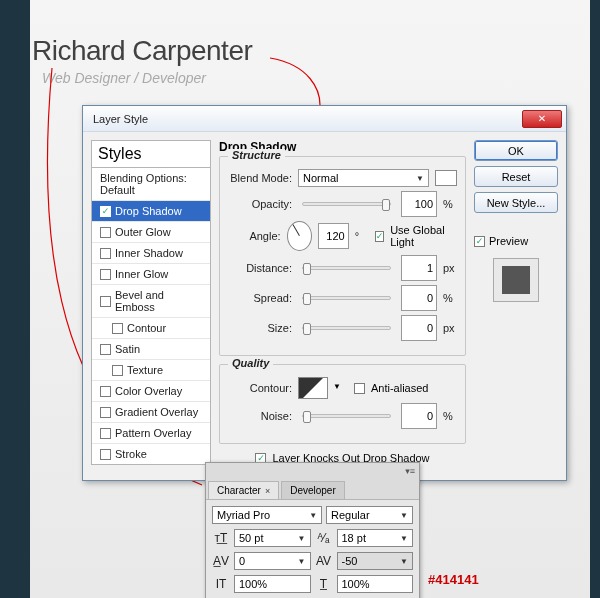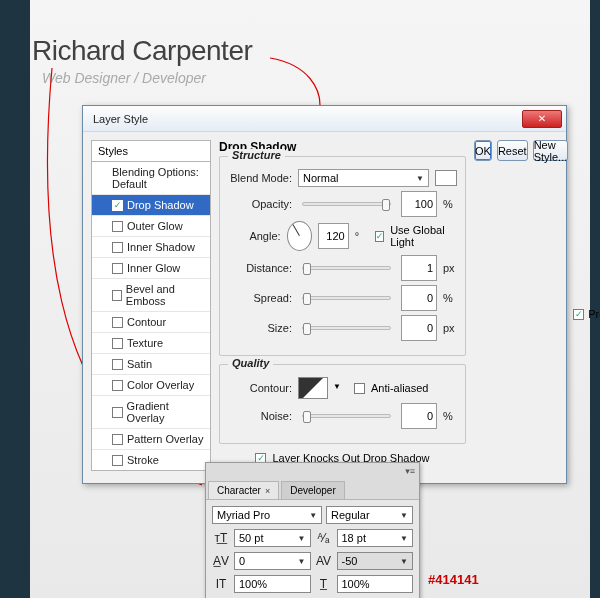--- a/index.html
+++ b/index.html
@@ -9,23 +9,23 @@
   .title-sub { font-family: "Myriad Pro", Arial, sans-serif; font-size: 14px; color: #a9a9a9; font-style: italic; position: absolute; left: 42px; top: 70px; }
   svg.arrows { position: absolute; left: 0; top: 0; pointer-events: none; }
 
   
   .ls-dialog { position: absolute; left: 82px; top: 105px; width: 485px; background: #f0f0f0; border: 1px solid #6a8aa8; box-shadow: 2px 2px 6px rgba(0,0,0,0.3); }
   .ls-titlebar { height: 26px; background: linear-gradient(#fdfdfd,#e4ecf5); border-bottom: 1px solid #cfd8e2; display: flex; align-items: center; padding: 0 4px; }
   .ls-title { padding-left: 6px; color: #222; }
   .ls-close { margin-left: auto; width: 40px; height: 18px; background: linear-gradient(#e77,#c22); border: 1px solid #a02020; border-radius: 2px; display: flex; align-items: center; justify-content: center; color: #fff; font-size: 10px; }
   .ls-body { padding: 8px 8px 12px 8px; display: flex; gap: 8px; }
   .styles-col { width: 120px; }
-  .styles-head { background: #fff; border: 1px solid #b5b5b5; border-bottom: none; padding: 4px 6px; font-size: 11px; }
+  .styles-head { background: #fff; border: 1px solid #b5b5b5; border-bottom: none; padding: 4px 6px; font-size: 16px; }
   .styles-list { border: 1px solid #b5b5b5; background: #fff; }
-  .styles-list .row { padding: 4px 4px 4px 20px; border-bottom: 1px solid #e6e6e6; display: flex; align-items: center; gap: 4px; font-size: 11px; color: #222; }
+  .styles-list .row { padding: 4px 4px 4px 8px; border-bottom: 1px solid #e6e6e6; display: flex; align-items: center; gap: 4px; font-size: 11px; color: #222; }
   .styles-list .row:last-child { border-bottom: none; }
   .styles-list .selected { background: #316ac5; color: #fff; }
   .styles-list .indent { padding-left: 20px; }
   .cb { width: 11px; height: 11px; border: 1px solid #7a7a7a; background: #fff; display: inline-flex; align-items: center; justify-content: center; font-size: 9px; color: #2a6; line-height: 1; }
   .cb.checked::before { content: "✓"; }
   .cb.sel-checked { border-color: #fff; }
 
   .middle-col { flex: 1; }
   .section-title { font-weight: bold; font-size: 12px; margin-bottom: 2px; }
   .group { border: 1px solid #c7c7c7; border-radius: 2px; padding: 8px 8px 10px 8px; margin-bottom: 8px; background: #f0f0f0; position: relative; }
@@ -37,21 +37,21 @@
   .color-swatch { width: 22px; height: 16px; border: 1px solid #888; background: #000; }
   .slider { flex: 1; height: 4px; background: #e6e6e6; border: 1px solid #bbb; border-radius: 2px; position: relative; margin: 0 4px; }
   .slider .thumb { position: absolute; top: -4px; width: 8px; height: 12px; background: #f8f8f8; border: 1px solid #888; border-radius: 2px; }
   .numbox { width: 36px; height: 26px; border: 1px solid #999; background: #fff; display: flex; align-items: center; justify-content: flex-end; padding: 0 3px; }
   .unit { color: #222; min-width: 14px;}
   .angle-dial { width: 30px; height: 30px; border: 1px solid #888; border-radius: 50%; background: #fff; position: relative; }
   .angle-dial .needle { position: absolute; left: 50%; top: 50%; width: 13px; height: 1px; background: #333; transform-origin: 0 0; transform: rotate(-120deg); }
   .contour-swatch { width: 30px; height: 22px; border: 1px solid #888; background: linear-gradient(135deg,#333 0%,#333 49%,#fff 51%,#fff 100%); position: relative;}
   .contour-swatch .caret { position:absolute; right:-14px; top:4px; font-size:8px;}
 
-  .right-col { width: 84px; display: flex; gap: 5px; align-items: stretch; }
+  .right-col { width: 84px; display: flex; flex-direction: column; gap: 5px; align-items: stretch; }
   .win-btn { height: 21px; background: linear-gradient(#fdfdfd,#e2e9f3); border: 1px solid #7a96b5; border-radius: 3px; font-size: 11px; display: flex; align-items: center; justify-content: center; }
   .win-btn.default { box-shadow: 0 0 0 1px #3d7bd9 inset; }
   .preview-check { display: flex; align-items: center; gap: 4px; margin-top: 17px; font-size: 11px; }
   .preview-box { width: 46px; height: 44px; border: 1px solid #aaa; background: #e9e9e9; margin-top: 6px; align-self: center; display:flex; align-items:center; justify-content:center;}
   .preview-box .inner { width: 28px; height: 28px; background: #555;}
 
   
   .char-panel { position: absolute; left: 205px; top: 462px; width: 215px; background: #dcdcdc; border: 1px solid #9a9a9a; box-shadow: 1px 1px 4px rgba(0,0,0,0.3); }
   .char-tabs { height: 37px; background: #dcdcdc; display: flex; align-items: flex-end; border-bottom: 1px solid #b5b5b5; position: relative; }
   .char-tab { padding: 3px 8px; font-size: 10px; border: 1px solid #b5b5b5; border-bottom: none; background: #cfcfcf; margin-left: 2px; }
@@ -115,27 +115,27 @@
             <span>Inner Glow</span>
           </div>
           <div class="row">
             <span class="cb"></span>
             <span>Bevel and Emboss</span>
           </div>
           <div class="row indent">
             <span class="cb"></span>
             <span>Contour</span>
           </div>
+          <div class="row">
+            <span class="cb"></span>
+            <span>Satin</span>
+          </div>
           <div class="row indent">
             <span class="cb"></span>
             <span>Texture</span>
-          </div>
-          <div class="row">
-            <span class="cb"></span>
-            <span>Satin</span>
           </div>
           <div class="row">
             <span class="cb"></span>
             <span>Color Overlay</span>
           </div>
           <div class="row">
             <span class="cb"></span>
             <span>Gradient Overlay</span>
           </div>
           <div class="row">

